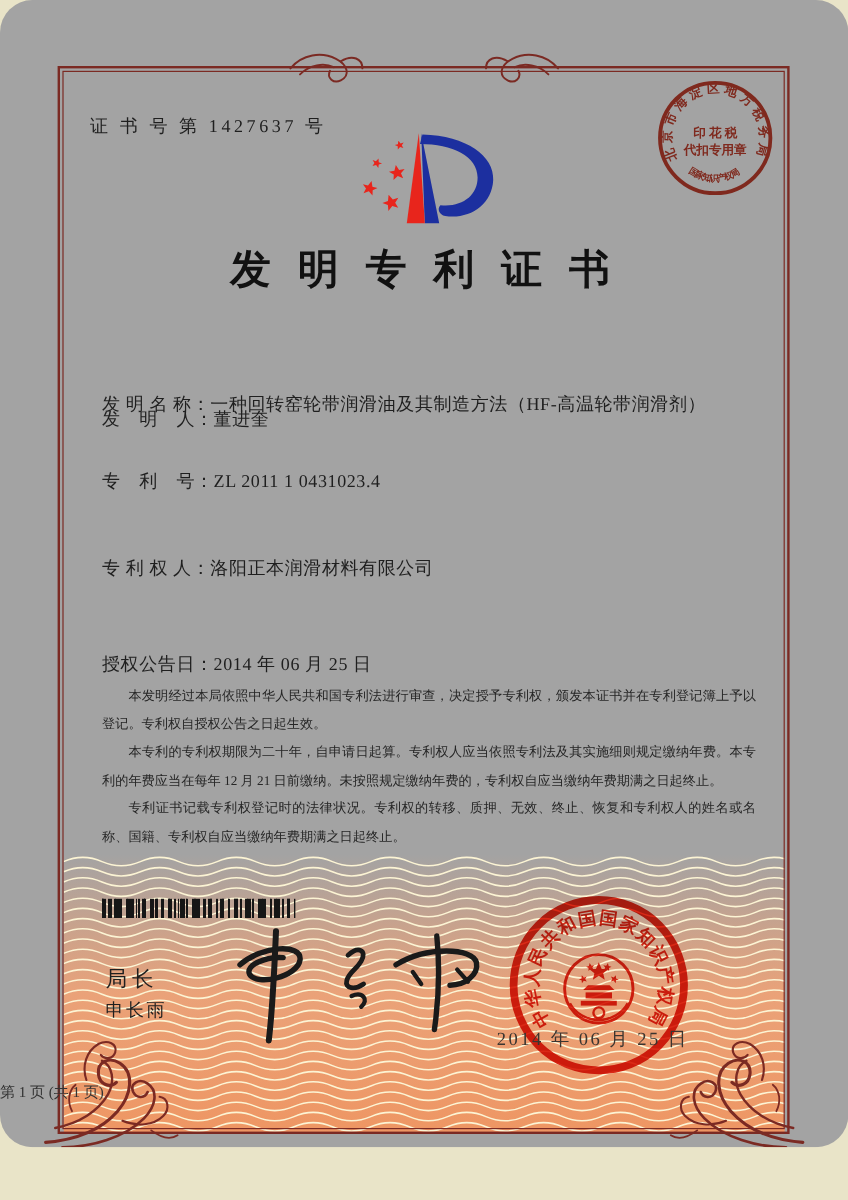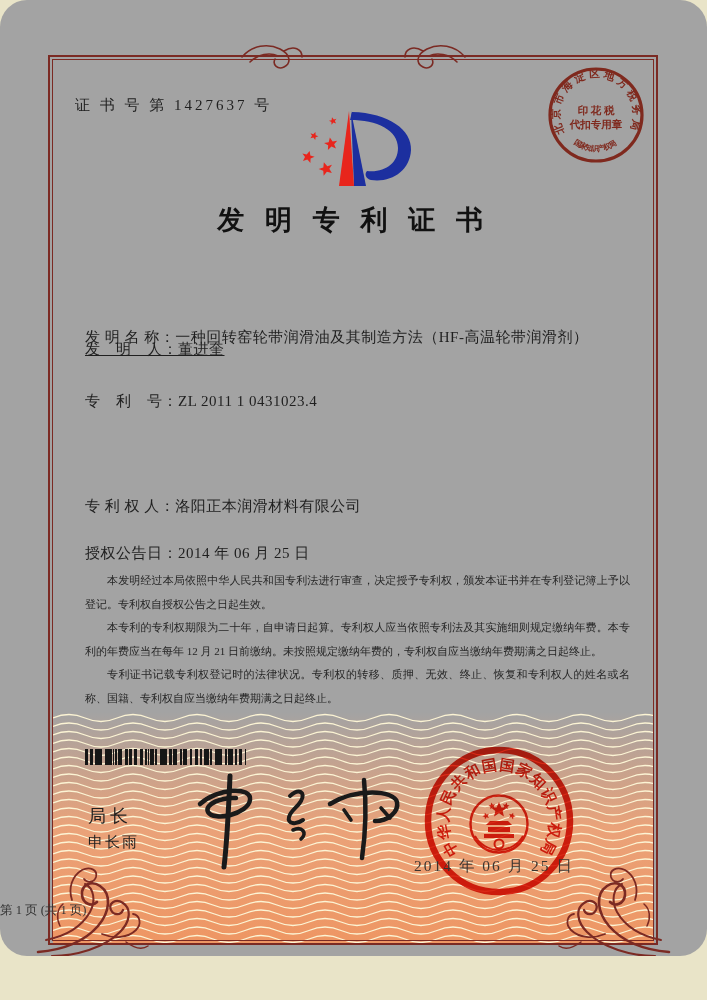--- a/index.html
+++ b/index.html
@@ -13,24 +13,24 @@
   .waveband{ position:absolute; left:53px; top:712px; width:601px; height:232px; }
   
   .frame{ position:absolute; left:48px; top:55px; width:610px; height:890px;
           border:2.5px solid #7b2a23; }
   .frame-inner{ position:absolute; inset:2px; border:1px solid #7b2a23; }
   .ornament{ position:absolute; }
   
   .cert-no{ position:absolute; left:75px; top:96px; font-size:15px; letter-spacing:3px; }
   .logo{ position:absolute; left:292px; top:99px; }
   .doc-title{ position:absolute; left:0; top:202px; width:707px; text-align:center;
-              font-size:27px; font-weight:700; letter-spacing:7px; color:#111; }
+              font-size:34px; font-weight:700; letter-spacing:7px; color:#111; }
   .field{ position:absolute; left:85px; font-size:15px; letter-spacing:.5px; white-space:nowrap; }
-  .f0{ top:288px;margin-top:40px; } .f1{ top:340px;text-decoration:underline; } .f2{ top:392px; }
-  .f3{ top:440px; } .f4{ top:497px;font-family:Liberation Serif, serif; } .f5{ top:544px; }
+  .f0{ top:288px;margin-top:40px; } .f1{ top:340px; } .f2{ top:392px; }
+  .f3{ top:440px; } .f4{ top:464px;font-family:Liberation Serif, serif; } .f5{ top:544px; }
   .body-text{ position:absolute; left:85px; top:569px; width:545px;
               font-size:11px; line-height:23.6px; text-align:justify; color:#262626; }
   .body-text p{ text-indent:2em; }
   
   .barcode{ position:absolute; left:85px; top:749px; width:161px; height:16px;
     background-image:
       repeating-linear-gradient(90deg,#161616 0 2px,rgba(0,0,0,0) 2px 5px),
       repeating-linear-gradient(90deg,#161616 0 1px,rgba(0,0,0,0) 1px 7px),
       repeating-linear-gradient(90deg,#161616 0 3px,rgba(0,0,0,0) 3px 11px);
   }

